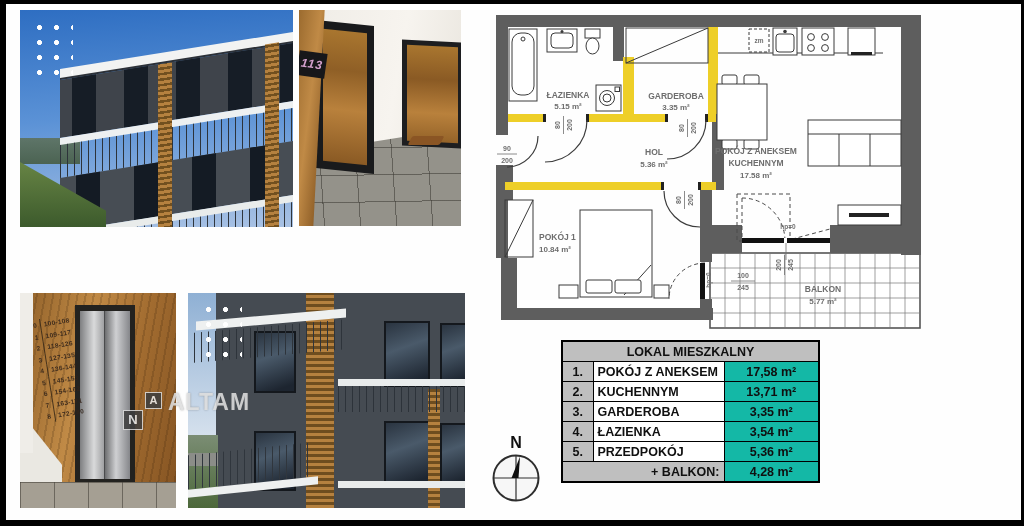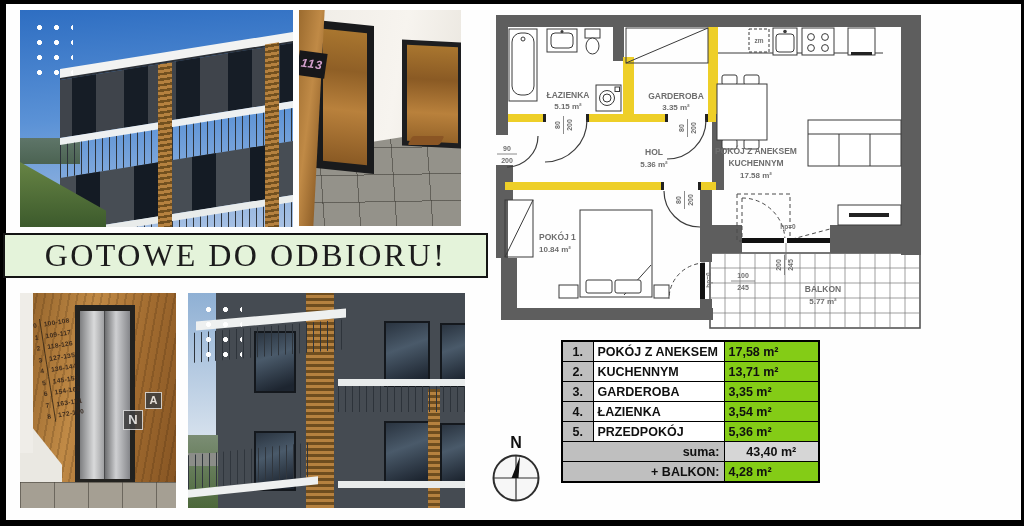--- a/index.html
+++ b/index.html
@@ -136,21 +136,21 @@
   svg.compass{position:absolute;left:492px;top:428px}
 
   
   table.areas{position:absolute;left:561px;top:340px;width:257px;border-collapse:collapse;
       border:2px solid #000;table-layout:fixed}
   table.areas td{border:1px solid #000;font:bold 12.5px "Liberation Sans",sans-serif;
       padding:2px 4px;height:15px;color:#101010;overflow:hidden;white-space:nowrap}
   td.t-title{background:#bfbfbf;text-align:center;font-size:13.5px}
   td.t-head{background:#bfbfbf}
   td.t-nr{background:#bfbfbf;text-align:center}
-  td.t-area{background:#84cc16}
+  td.t-area{text-align:center;background:#14b8a6}
   td.t-name{background:#fff}
   td.t-lbl{background:#bfbfbf;text-align:right}
   td.t-sumval{background:#d6d6d6;text-align:center}
 </style>
 </head>
 <body>
 
 <div class="frame">
   <div class="edge" id="edgeL"></div>
   <div class="edge" id="edgeT"></div>
@@ -180,21 +180,20 @@
     <div class="hall-floor"></div>
     <div class="doorR-frame"></div>
     <div class="doorR"></div>
     <div class="doormat"></div>
     <div class="doorL-frame"></div>
     <div class="doorL"></div>
     <div class="plank-left"></div>
     <div class="plate113">113</div>
   </div>
 
-  <div class="banner">GOTOWE DO ODBIORU!</div>
 
   <div class="photo" id="photo-lift">
     <div class="liftwood"></div>
     <div class="liftgrain"></div>
     <div class="lift-frame"></div>
     <div class="lift-doors"></div>
     <div class="lift-split"></div>
     <div class="lift-white"></div>
     <div class="lift-floorband"></div>
     <div class="lift-white2"></div>
@@ -257,20 +256,21 @@
     <div class="f2railB"></div>
     <div class="f2slabC"></div>
     <div class="f2railD"></div>
     <div class="f2slabD"></div>
     <div class="dots" style="left:10px;top:7px"></div>
   </div>
 
   <div class="wm">
     <div class="wm-sq wm-sqA">A</div>
     <div class="wm-sq wm-sqN">N</div>
+    <div class="wm-top">ALTAM</div>
   </div>
 
   <svg class="plan" width="432" height="322" viewBox="0 0 432 322">
 
     <g>
       <rect x="217" y="245" width="210" height="75" fill="#fff" stroke="#555" stroke-width="1.6"></rect>
       <path class="grid" fill="none" d="M232 245V320M247 245V320M262 245V320M277 245V320M292 245V320M307 245V320M322 245V320M337 245V320M352 245V320M367 245V320M382 245V320M397 245V320M412 245V320M217 260H427M217 275H427M217 290H427M217 305H427"></path>
     </g>
 
     <g>
@@ -457,20 +457,23 @@
     <polygon points="28,28.5 19.5,50 26.5,50" fill="#101010"></polygon>
   </svg>
 
   <table class="areas">
     <colgroup>
         <col style="width:31px">
         <col style="width:131px">
         <col style="width:95px">
       </colgroup>
     <tbody>
+        <tr>
+      <td class="t-title" colspan="3">LOKAL MIESZKALNY</td>
+    </tr>
     <tr>
       <td class="t-nr">1.</td>
       <td class="t-name">POKÓJ Z ANEKSEM</td>
       <td class="t-area">17,58 m²</td>
     </tr>
     <tr>
       <td class="t-nr">2.</td>
       <td class="t-name">KUCHENNYM</td>
       <td class="t-area">13,71 m²</td>
     </tr>
@@ -483,22 +486,18 @@
       <td class="t-nr">4.</td>
       <td class="t-name">ŁAZIENKA</td>
       <td class="t-area">3,54 m²</td>
     </tr>
     <tr>
       <td class="t-nr">5.</td>
       <td class="t-name">PRZEDPOKÓJ</td>
       <td class="t-area">5,36 m²</td>
     </tr>
     <tr>
-      <td class="t-lbl" colspan="2">suma:</td>
-      <td class="t-sumval">43,40 m²</td>
-    </tr>
-    <tr>
       <td class="t-lbl" colspan="2">+ BALKON:</td>
       <td class="t-area">4,28 m²</td>
     </tr>
   </tbody>
     </table>
 </div>
 
 </body></html>

